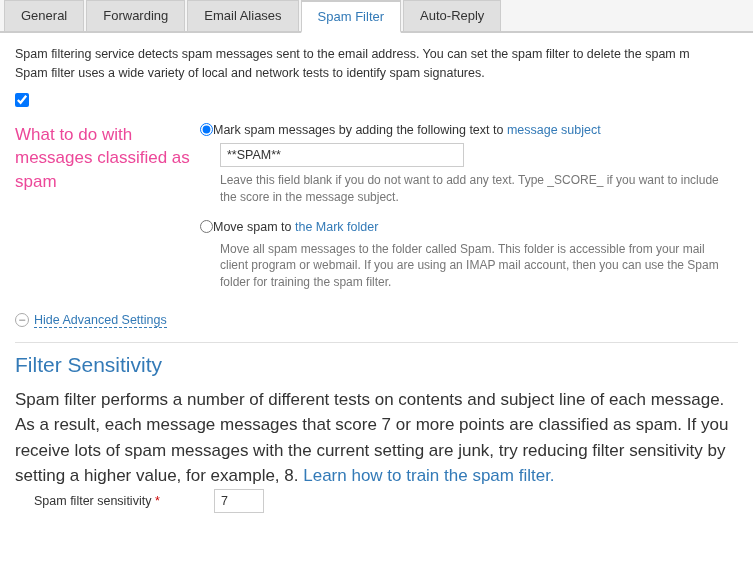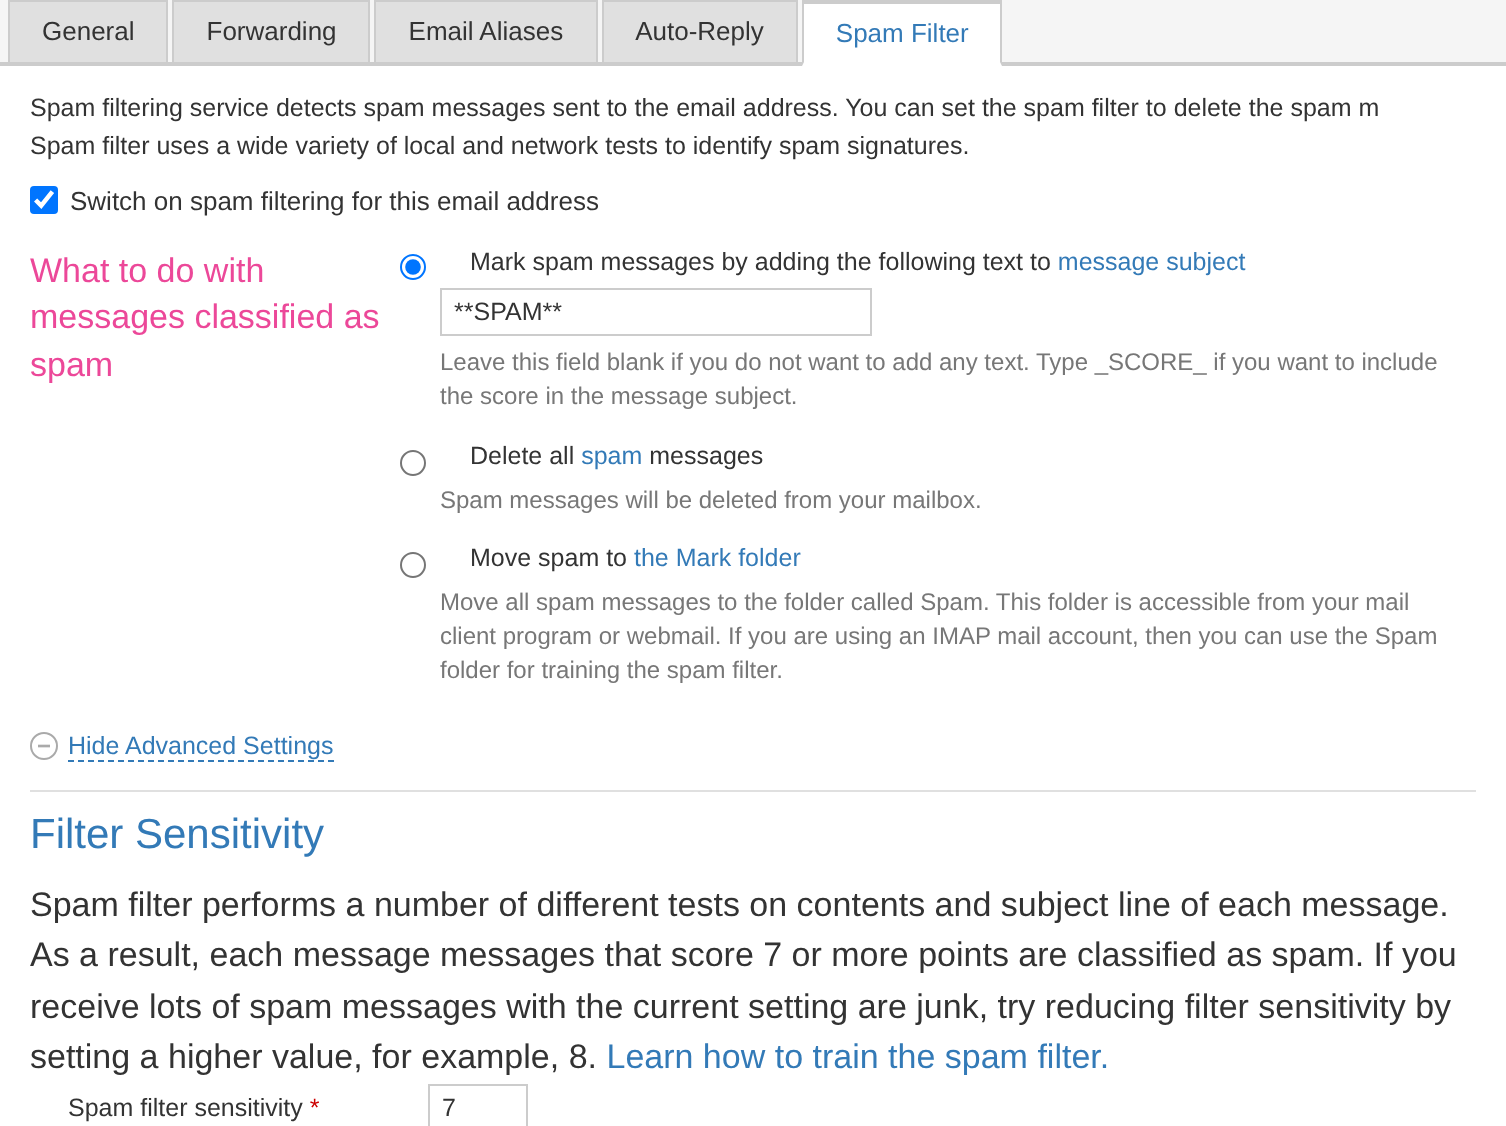--- a/index.html
+++ b/index.html
@@ -86,40 +86,40 @@
     .options-right {
       flex: 1;
     }
 
     
     .radio-option {
       margin-bottom: 12px;
     }
     .radio-row {
       display: flex;
-      align-items: flex-end;
-      gap: 22px;
+      align-items: flex-start;
+      gap: 0;
     }
     .radio-row input[type="radio"] {
       margin-top: 2px;
     }
     .radio-label {
       font-size: 12.5px;
       color: #333;
       line-height: 1.5;
     }
     .radio-label span.highlight {
       color: #337ab7;
     }
     .radio-indent {
       margin-left: 20px;
       margin-top: 4px;
     }
     .spam-text-input {
-      width: 216px;
+      width: 244px;
       padding: 4px 6px;
       border: 1px solid #ccc;
       font-size: 12.5px;
       color: #333;
       margin-bottom: 5px;
       background: #fff;
     }
     .hint-text {
       font-size: 12px;
       color: #777;
@@ -207,34 +207,33 @@
       background: #fff;
     }
   </style>
 </head>
 <body>
 
 <div class="tabs">
   <div class="tab">General</div>
   <div class="tab">Forwarding</div>
   <div class="tab">Email Aliases</div>
+  <div class="tab active">Spam Filter</div>
   <div class="tab">Auto-Reply</div>
-  <div class="tab active">Spam Filter</div>
 </div>
 
 <div class="content">
 
   <div class="description">
     Spam filtering service detects spam messages sent to the email address. You can set the spam filter to delete the spam m<br>
     Spam filter uses a wide variety of local and network tests to identify spam signatures.
   </div>
 
   <div class="checkbox-row">
     <input type="checkbox" checked="" style="">
-    <label>Switch on spam filtering for this email address</label>
   </div>
 
   <div class="options-section">
     <div class="options-label">What to do with messages classified as spam</div>
     <div class="options-right">
 
       <div class="radio-option">
         <div class="radio-row">
           <input type="radio" name="spam_action" checked="" style="">
           <span class="radio-label">
@@ -242,31 +241,20 @@
           </span>
         </div>
         <div class="radio-indent">
           <input type="text" class="spam-text-input" value="**SPAM**" style="">
           <div class="hint-text">
             Leave this field blank if you do not want to add any text. Type _SCORE_ if you want to include the score in the message subject.
           </div>
         </div>
       </div>
 
-      <div class="radio-option">
-        <div class="radio-row">
-          <input type="radio" name="spam_action" style="">
-          <span class="radio-label">
-            Delete all <span class="highlight">spam</span> messages
-          </span>
-        </div>
-        <div class="radio-indent">
-          <div class="hint-text">Spam messages will be deleted from your mailbox.</div>
-        </div>
-      </div>
 
       <div class="radio-option">
         <div class="radio-row">
           <input type="radio" name="spam_action" style="">
           <span class="radio-label">
             Move spam to <span class="highlight">the Mark folder</span>
           </span>
         </div>
         <div class="radio-indent">
           <div class="hint-text">

